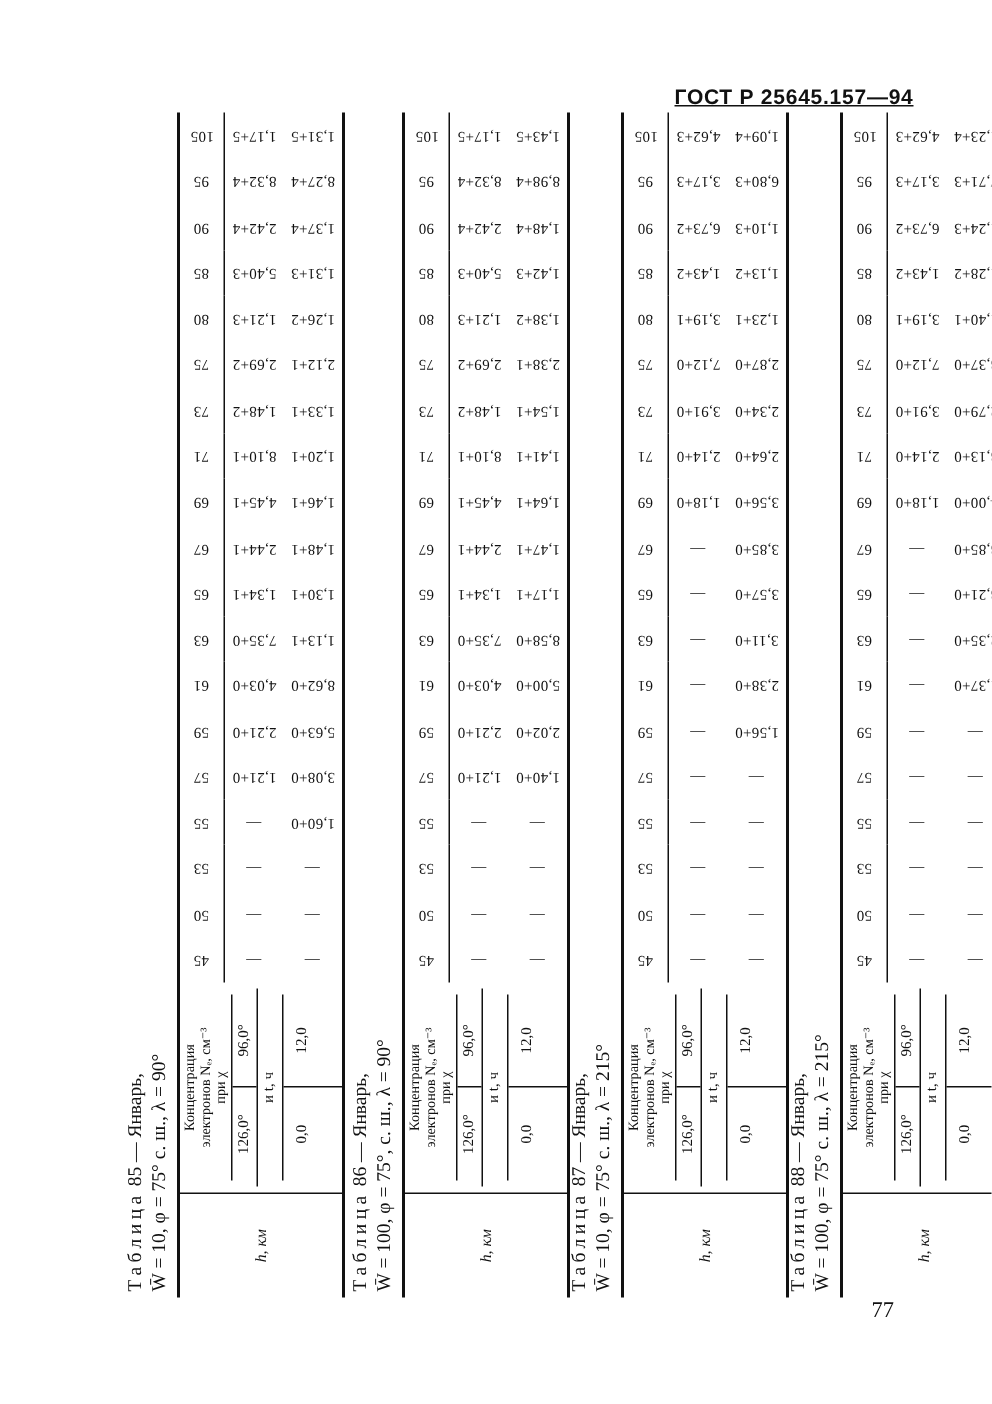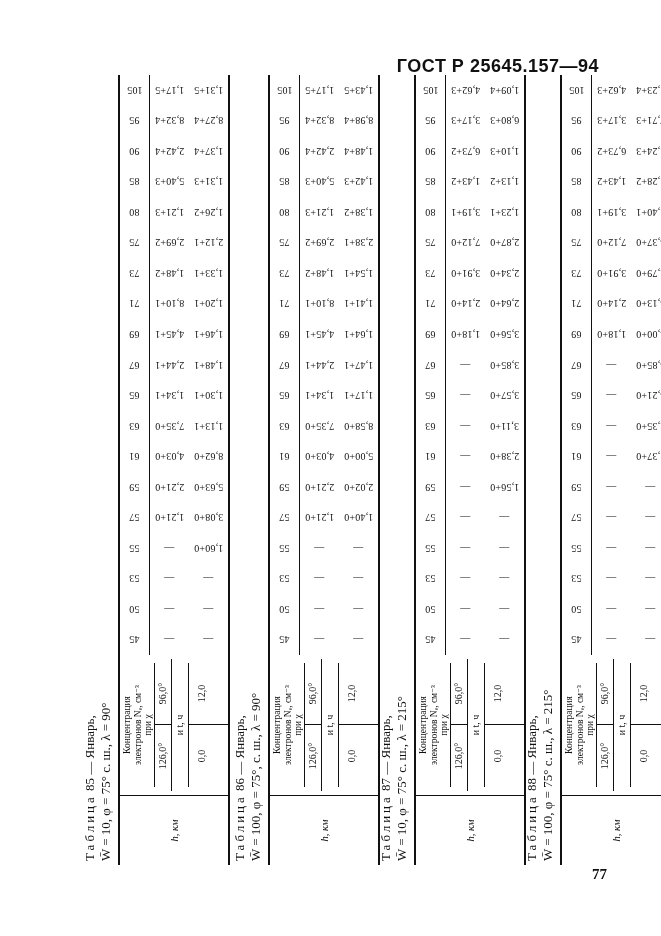--- a/index.html
+++ b/index.html
@@ -1,20 +1,20 @@
 <!DOCTYPE html>
 <html><head>
 <meta charset="utf-8">
 <style>
   html, body { margin: 0; padding: 0; background: #ffffff; }
   body { width: 661px; height: 936px; position: relative; overflow: hidden;
          font-family: "Liberation Serif", "DejaVu Serif", serif; color: #111; }
-  .page-header { position: absolute; top: 56px; right: 62px; font-family: "Liberation Sans", "DejaVu Sans", sans-serif;
-                 font-weight: bold; font-size: 18px; letter-spacing: 0.5px; }
-  .page-number { position: absolute; top: 866px; right: 54px; font-size: 15px; font-weight: bold; margin-left: 38px; }
+  .page-header { position: absolute; top: 56px; right: 52px; font-family: "Liberation Sans", "DejaVu Sans", sans-serif;
+                 font-weight: bold; font-size: 14px; letter-spacing: 0.5px; text-decoration: underline; }
+  .page-number { position: absolute; top: 866px; right: 65px; font-size: 15px; font-weight: normal; margin-left: 38px; }
   
   .tbl-slot { position: absolute; width: 150px; height: 790px; }
   .tbl-block { position: absolute; width: 790px; height: 150px; left: 0; top: 0;
                transform-origin: 0 0; transform: translate(0, 790px) rotate(-90deg); }
   .caption { font-size: 13px; line-height: 16px; height: 36px; padding-left: 4px; white-space: nowrap; }
   .caption .spaced { letter-spacing: 3px; }
   .hsub { display: grid; grid-template-rows: 34px 17px 17px 1fr; }
   .conc-title { text-align: center; font-size: 9.5px; line-height: 10.5px; padding-top: 2px; }
   .chi-row { display: grid; grid-template-columns: 1fr 1fr; border-top: 1px solid #111; margin: 0 8px; }
   .chi-row div { text-align: center; font-size: 10px; line-height: 16px; }

